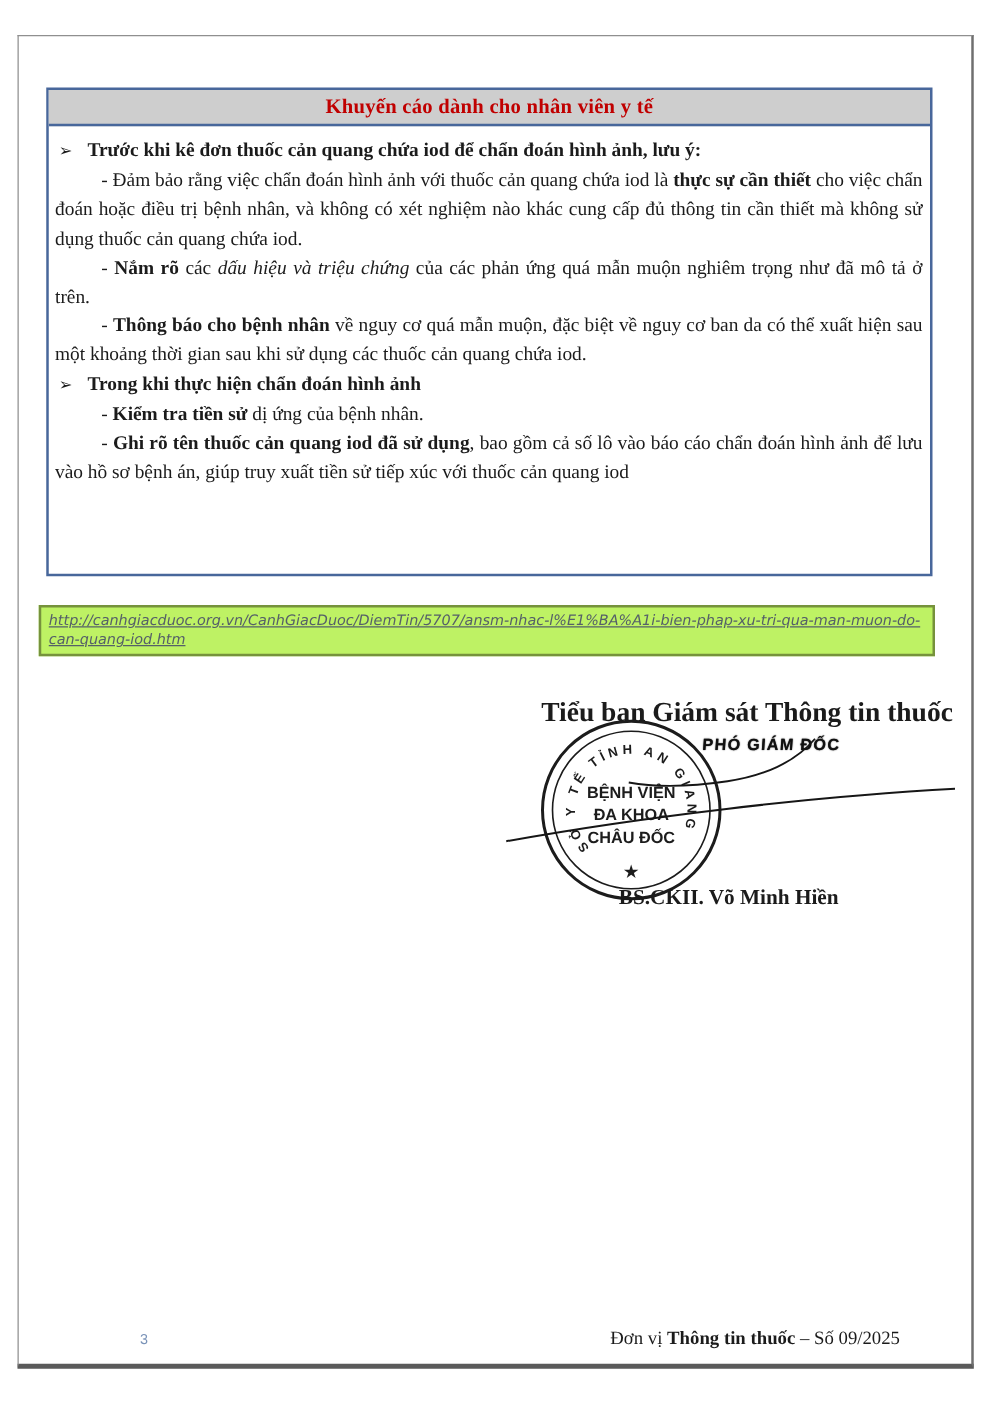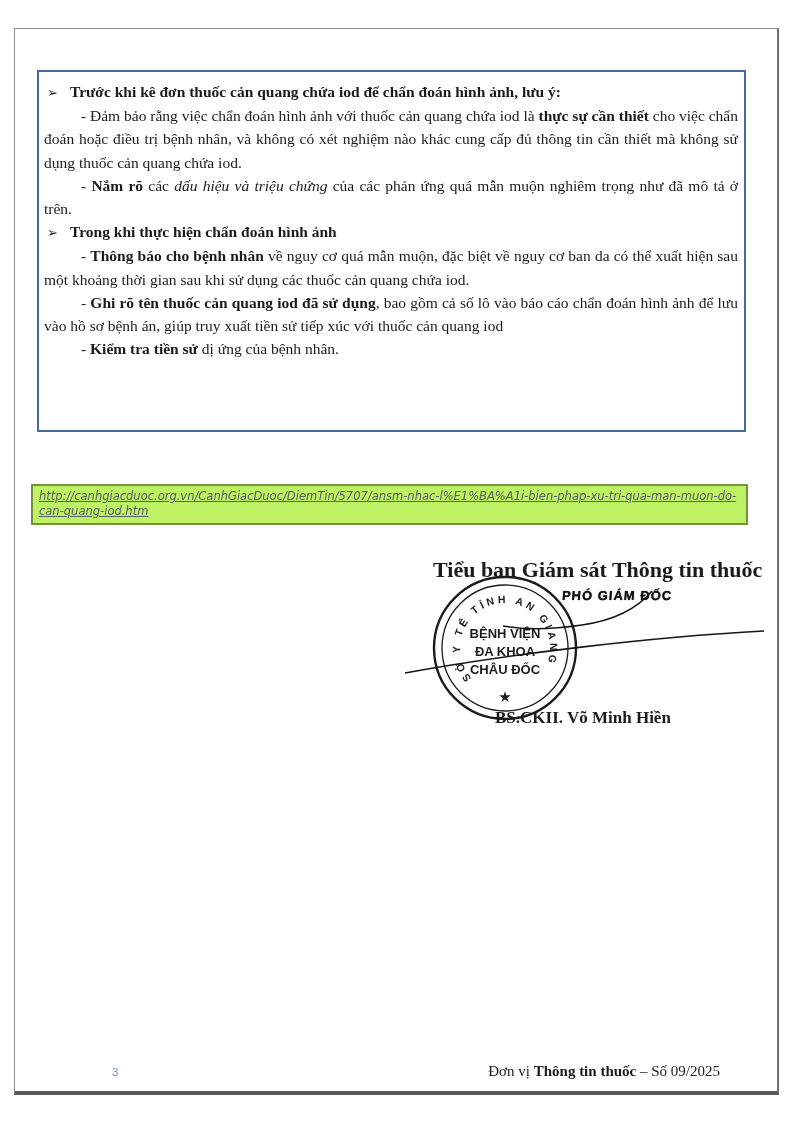--- a/index.html
+++ b/index.html
@@ -83,28 +83,31 @@
     font-size:13px;font-weight:bold;fill:#1c1c1c;text-anchor:middle;
   }
   .seal-star{font-size:15px;fill:#1c1c1c;text-anchor:middle;}
 </style>
 </head>
 <body>
 
 <div class="sheet"></div>
 
 <div class="advisory-wrap">
+  <div class="advisory-header">
+    <span class="advisory-title">Khuyến cáo dành cho nhân viên y tế</span>
+  </div>
   <div class="advisory-body">
       <p class="para bullet"><span class="bullet-char">➢</span><span class="b ">Trước khi kê đơn thuốc cản quang chứa iod để chẩn đoán hình ảnh, lưu ý:</span></p>
       <p class="para ind"><span class="">- Đảm bảo rằng việc chẩn đoán hình ảnh với thuốc cản quang chứa iod là </span><span class="b ">thực sự cần thiết</span><span class=""> cho việc chẩn đoán hoặc điều trị bệnh nhân, và không có xét nghiệm nào khác cung cấp đủ thông tin cần thiết mà không sử dụng thuốc cản quang chứa iod.</span></p>
       <p class="para ind"><span class="">- </span><span class="b ">Nắm rõ</span><span class=""> các </span><span class="i">dấu hiệu và triệu chứng</span><span class=""> của các phản ứng quá mẫn muộn nghiêm trọng như đã mô tả ở trên.</span></p>
+      <p class="para ind"><span class="">- </span><span class="b ">Thông báo cho bệnh nhân</span><span class=""> về nguy cơ quá mẫn muộn, đặc biệt về nguy cơ ban da có thể xuất hiện sau một khoảng thời gian sau khi sử dụng các thuốc cản quang chứa iod.</span></p>
       <p class="para bullet"><span class="bullet-char">➢</span><span class="b ">Trong khi thực hiện chẩn đoán hình ảnh</span></p>
-      <p class="para ind"><span class="">- </span><span class="b ">Thông báo cho bệnh nhân</span><span class=""> về nguy cơ quá mẫn muộn, đặc biệt về nguy cơ ban da có thể xuất hiện sau một khoảng thời gian sau khi sử dụng các thuốc cản quang chứa iod.</span></p>
+      <p class="para ind"><span class="">- </span><span class="b ">Kiểm tra tiền sử</span><span class=""> dị ứng của bệnh nhân.</span></p>
       <p class="para ind"><span class="">- </span><span class="b ">Ghi rõ tên thuốc cản quang iod đã sử dụng</span><span class="">, bao gồm cả số lô vào báo cáo chẩn đoán hình ảnh để lưu vào hồ sơ bệnh án, giúp truy xuất tiền sử tiếp xúc với thuốc cản quang iod</span></p>
-      <p class="para ind"><span class="">- </span><span class="b ">Kiểm tra tiền sử</span><span class=""> dị ứng của bệnh nhân.</span></p>
     </div>
 </div>
 
 <div class="url-box">
   <span class="url-text">http://canhgiacduoc.org.vn/CanhGiacDuoc/DiemTin/5707/ansm-nhac-l%E1%BA%A1i-bien-phap-xu-tri-qua-man-muon-do-can-quang-iod.htm</span>
 </div>
 
 <div class="sign-block">
   <div class="committee">Tiểu ban Giám sát Thông tin thuốc</div>
   <div class="role-stamp">PHÓ GIÁM ĐỐC</div>

